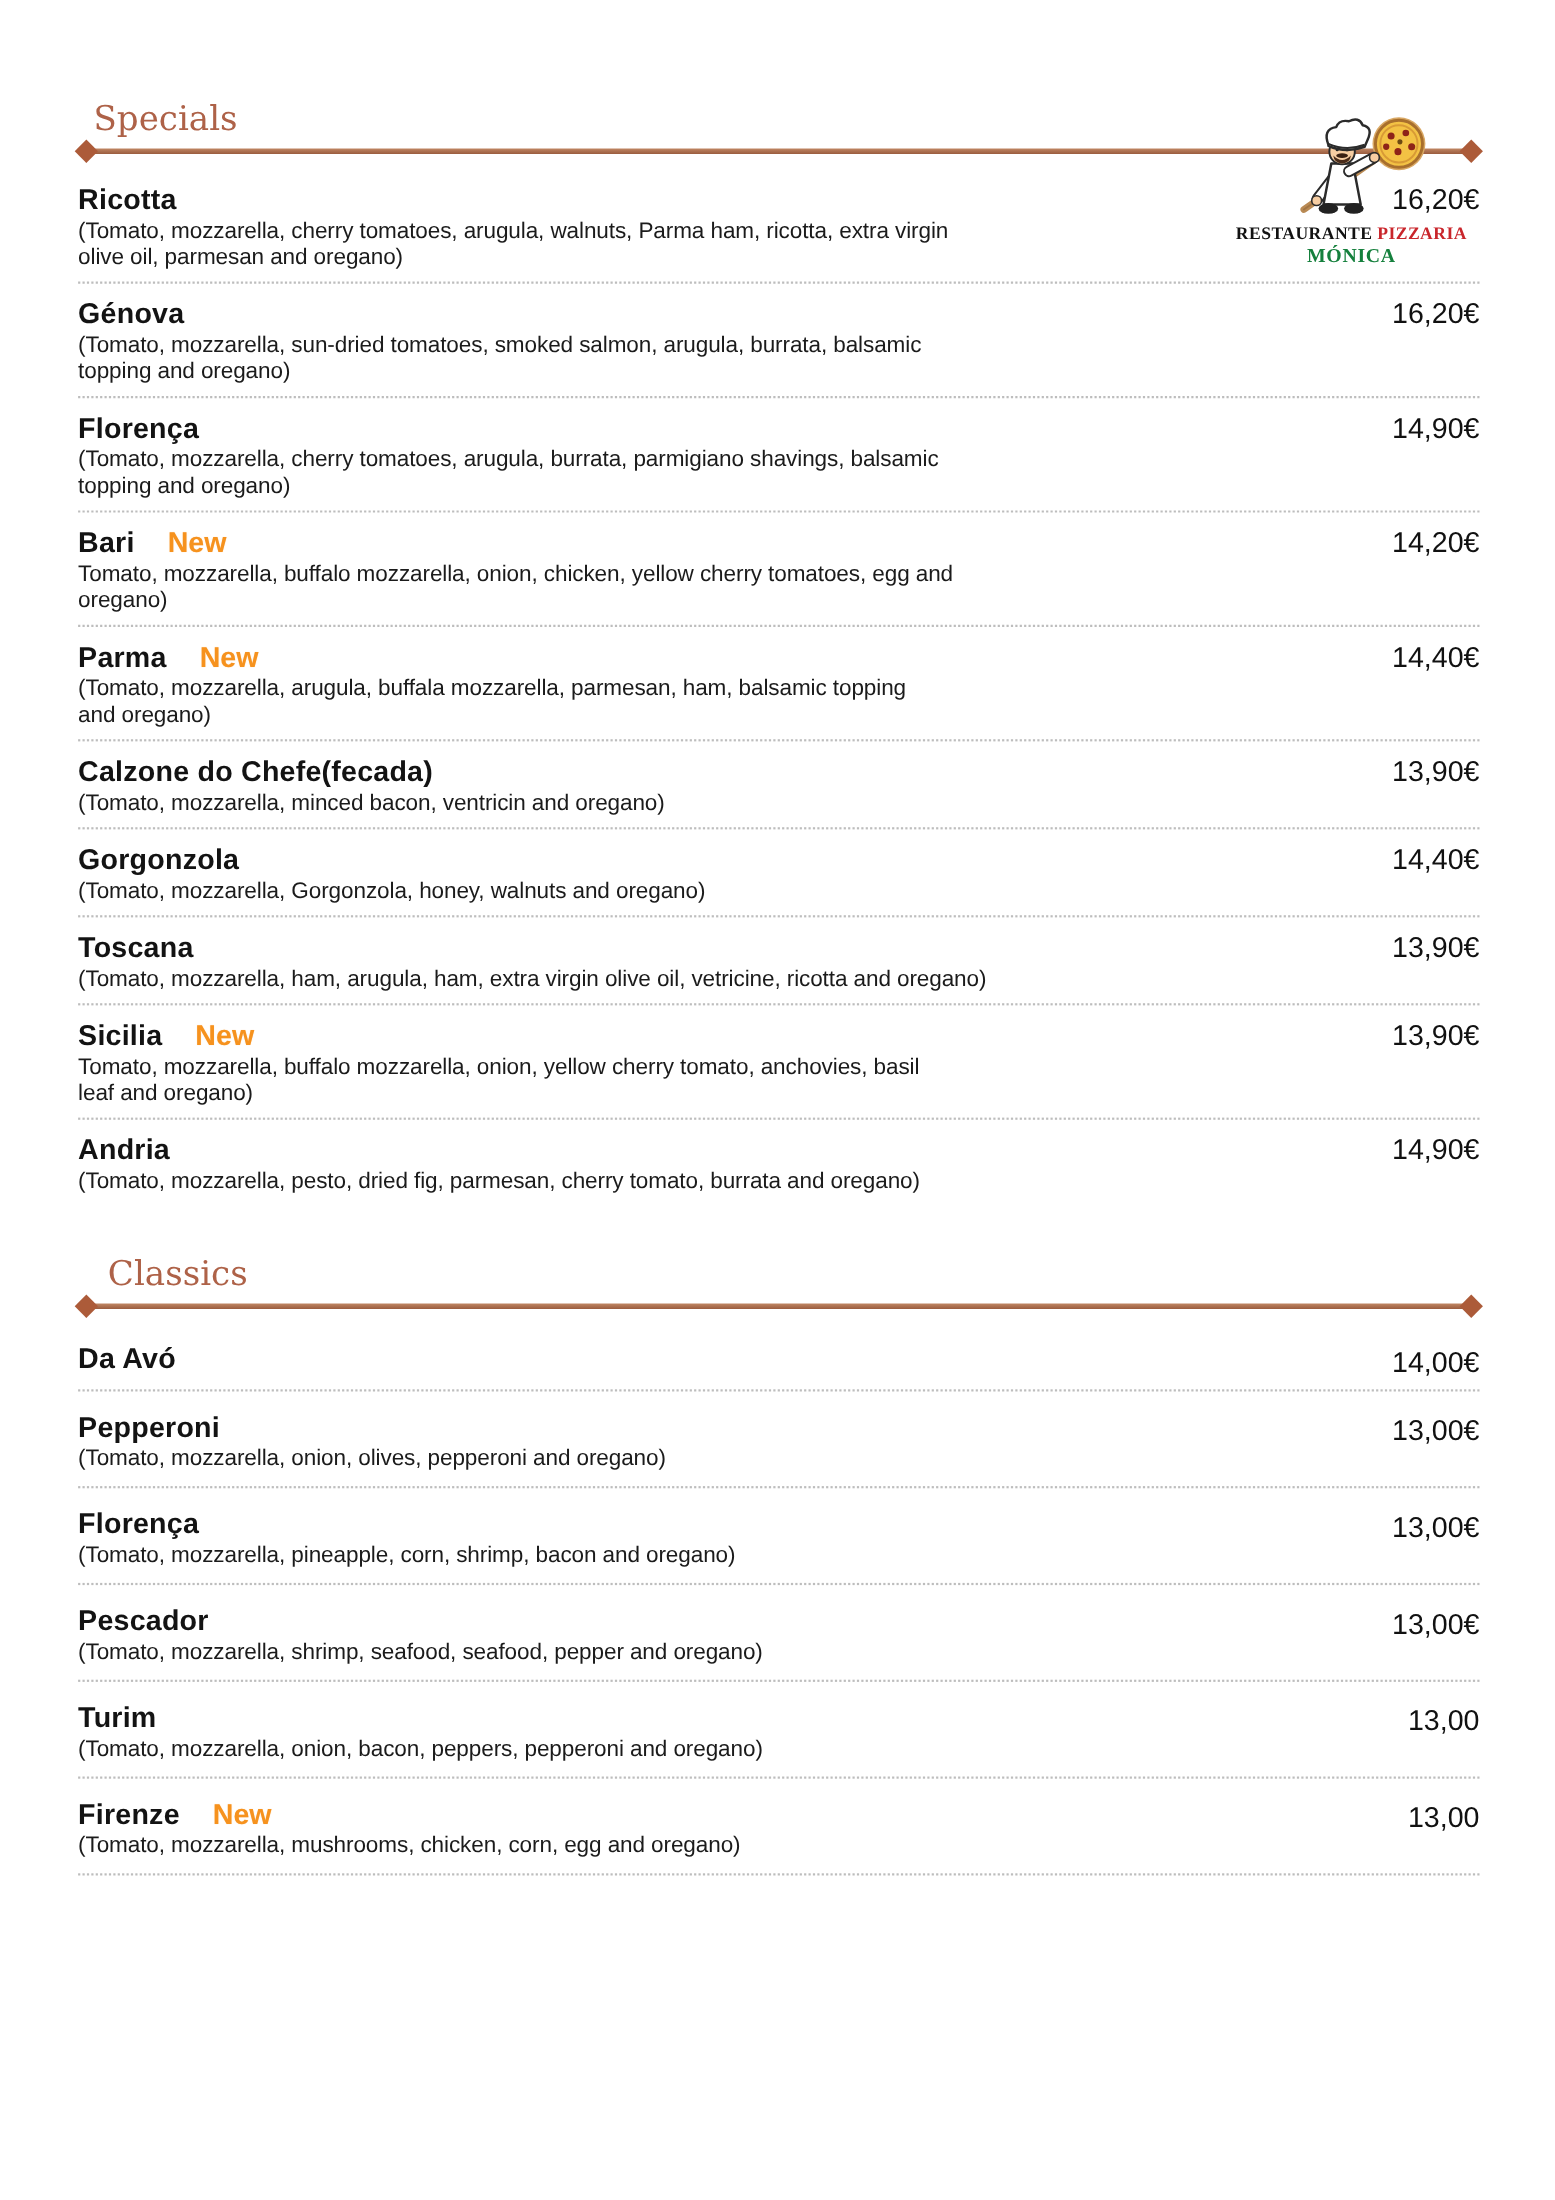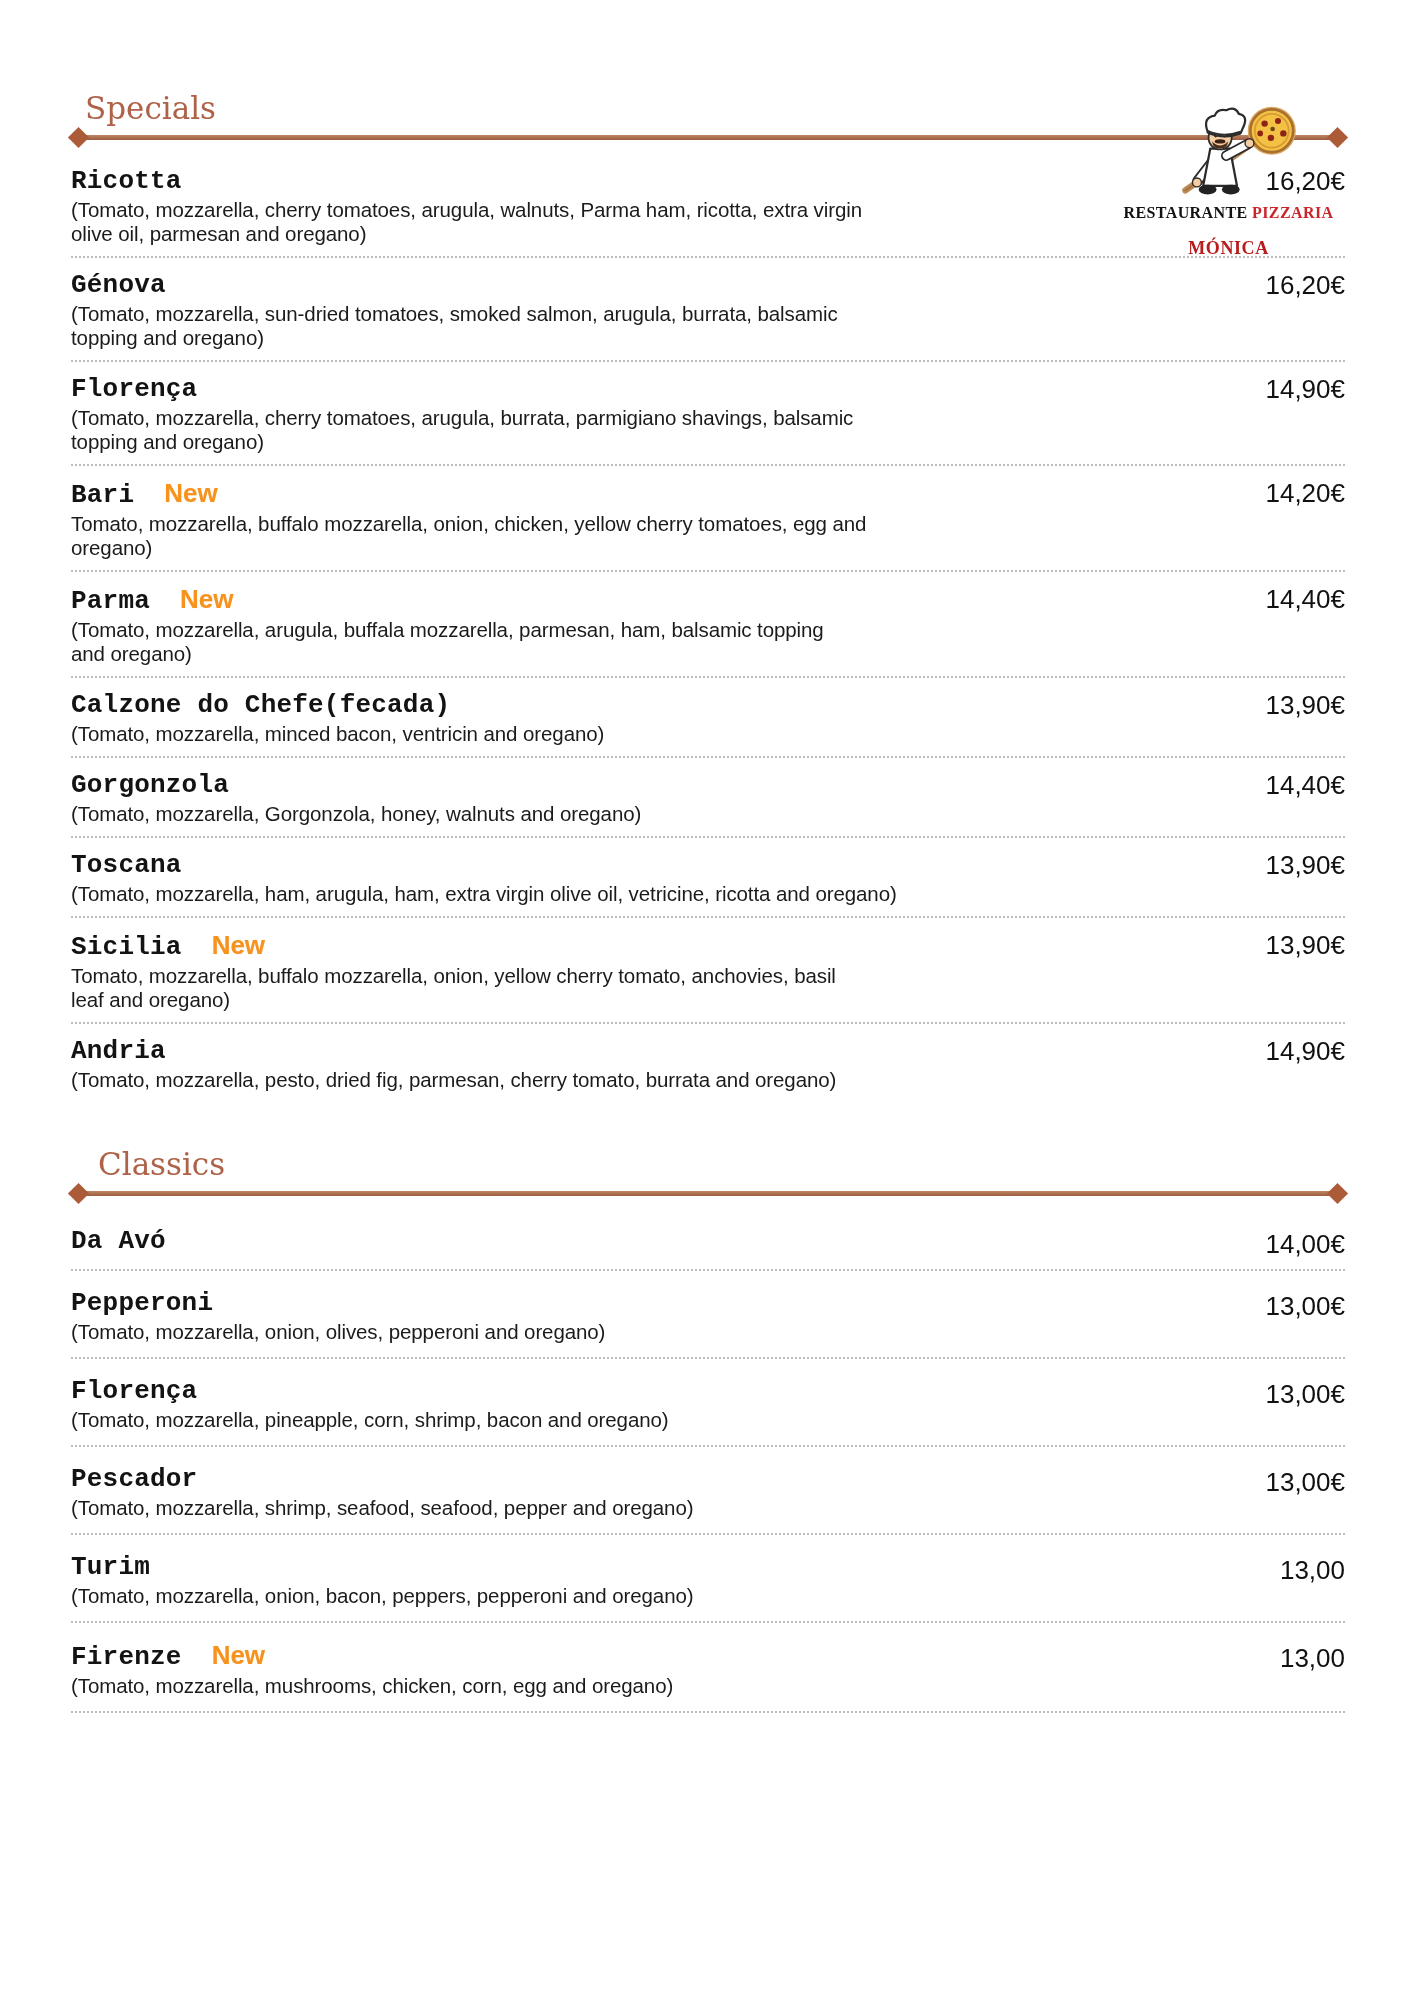--- a/index.html
+++ b/index.html
@@ -43,22 +43,22 @@
     white-space:nowrap;
     color:#121212;
     margin-top:2px;
   }
   .logo-line1 .red{color:var(--brand-red);}
   .logo-line2{
     font-family:"Liberation Serif",serif;
     font-weight:bold;
     font-size:18px;
     letter-spacing:.6px;
-    color:#b91c1c;
-    margin-top:17px;
+    color:#15803d;
+    margin-top:1px;
   }
 
   
   .menu-section.section-0{margin-top:92px;}
   .menu-section.section-1{margin-top:46px;}
   .section-title{
     font-family:"DejaVu Serif","Liberation Serif",serif;
     font-weight:400;
     font-size:31px;
     line-height:1.05;
@@ -89,21 +89,20 @@
   .section-0 .item{padding:12px 0 10px;}
   .section-1 .item{padding:17px 0 13px;}
   .section-0 .items .item:last-child{border-bottom:none;}
   .item-name-row{display:flex;align-items:baseline;}
   .item-name{
     font-weight:bold;
     font-size:26px;
     line-height:30px;
     letter-spacing:.2px;
     color:#131313;
-    font-family:Liberation Mono, monospace;
   }
   .new-badge{
     font-weight:bold;
     font-size:26px;
     line-height:30px;
     color:var(--new);
     margin-left:30px;
     text-shadow:0 0 1px rgba(246,146,30,.35);
   }
   .item-desc{

